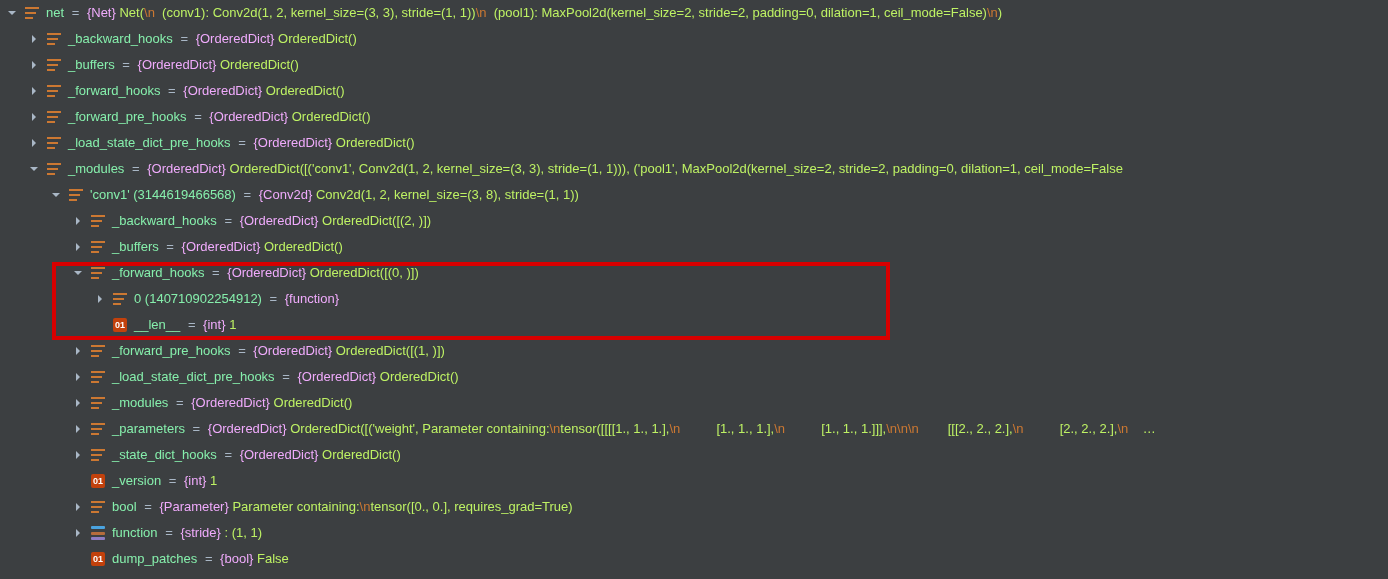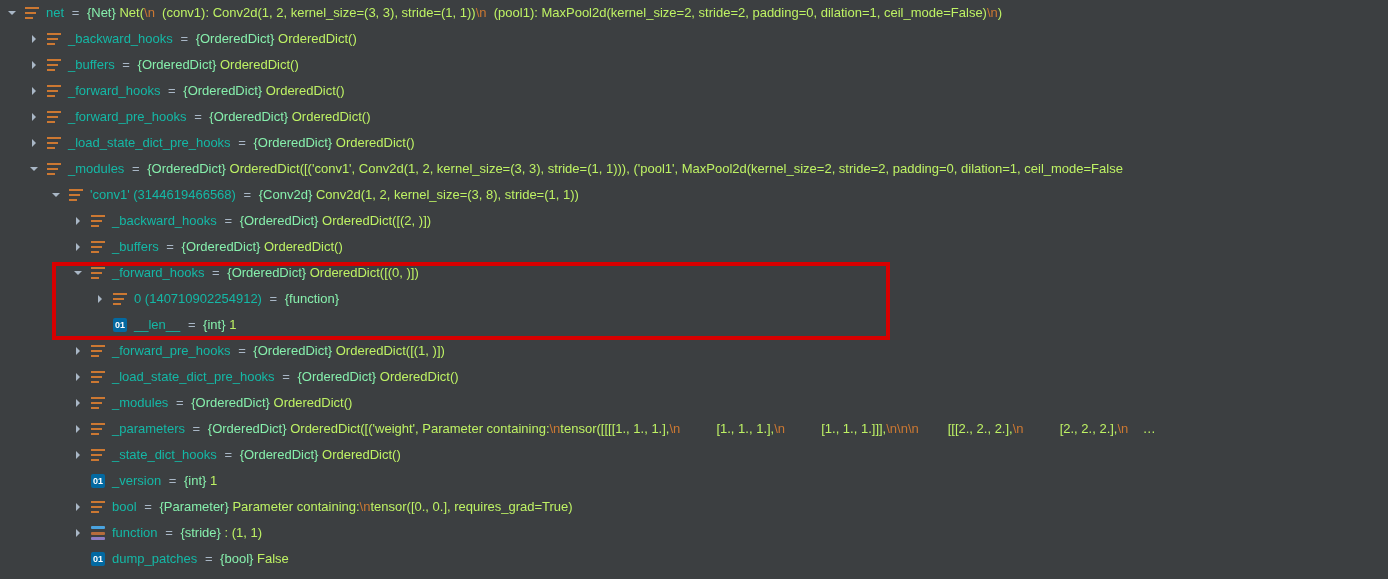--- a/index.html
+++ b/index.html
@@ -42,34 +42,34 @@
   }
   .icon-obj {
     width: 14px; height: 12px;
     display: flex; flex-direction: column; justify-content: space-between;
   }
   .icon-obj span { display: block; height: 2px; background: #cc7832; width: 100%; }
   .icon-obj span:nth-child(2) { width: 80%; }
   .icon-obj span:nth-child(3) { width: 60%; }
   .icon-int {
     width: 14px; height: 14px; border-radius: 2px;
-    background: #0369a1; display:flex; align-items:center; justify-content:center;
+    background: #c2410c; display:flex; align-items:center; justify-content:center;
     color: #fff; font-size: 9px; font-weight: bold;
   }
   .icon-tuple {
     width: 14px; height: 14px;
     display:flex; flex-direction: column; justify-content: space-between;
   }
   .icon-tuple span { display:block; height:3px; border-radius:1px; }
   .icon-tuple span:nth-child(1){ background:#4aa3df; }
   .icon-tuple span:nth-child(2){ background:#b66c3c; }
   .icon-tuple span:nth-child(3){ background:#8e7cc3; }
-  .k-name { color: #14b8a6; }
+  .k-name { color: #86efac; }
   .k-eq { color: #a9b7c6; margin: 0 4px; }
-  .k-type { color: #86efac; }
+  .k-type { color: #f0abfc; }
   .k-val { color: #bef264; }
   .k-esc { color: #cc7832; }
   .highlight-box {
     border: 4px solid #d80000;
     position: absolute;
     pointer-events: none;
   }
   .tree { position: relative; }
   .txt { white-space: pre; }
 </style>

